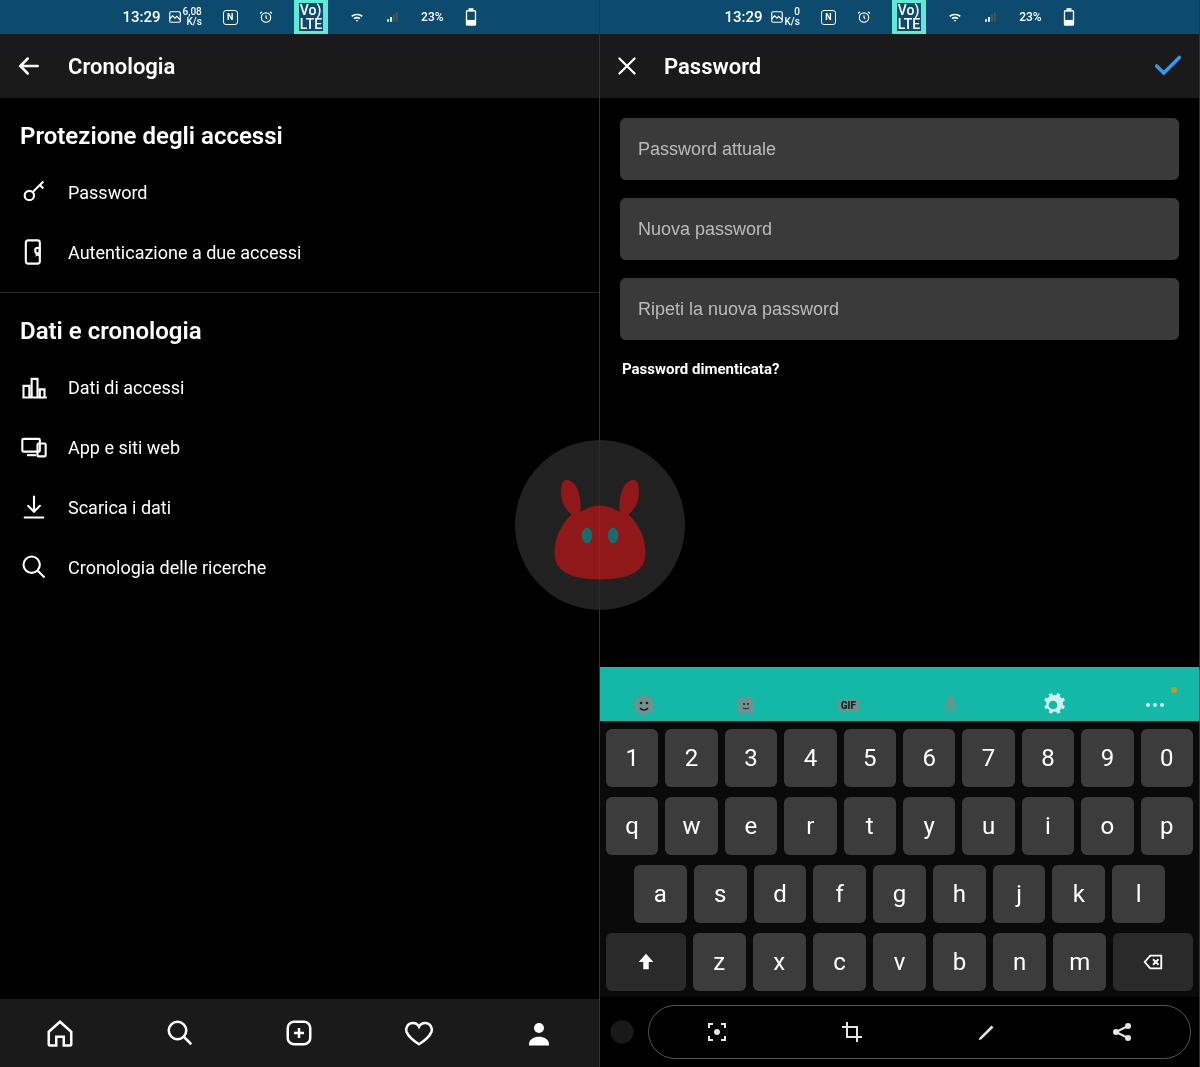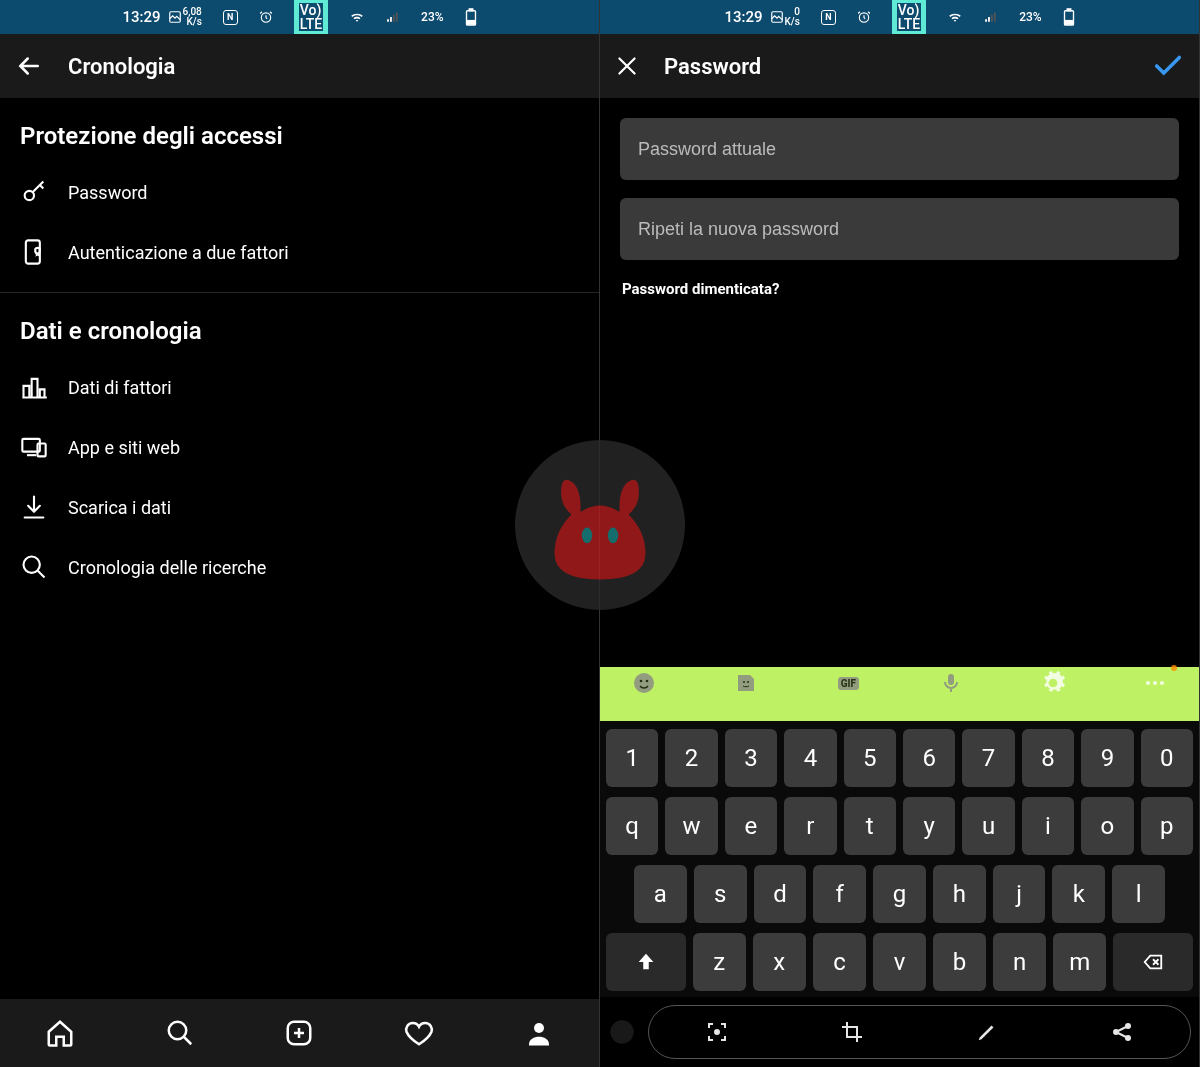--- a/index.html
+++ b/index.html
@@ -82,23 +82,23 @@
     height: 68px;
     background: #1a1a1a;
     display: flex;
     align-items: center;
     justify-content: space-around;
   }
   .nav-btn { width: 34px; height: 34px; display: flex; align-items: center; justify-content: center; }
   
   .kb-toolbar {
     height: 54px;
-    background: #bef264;
-    display: flex;
-    align-items: flex-start;
+    background: #14b8a6;
+    display: flex;
+    align-items: flex-end;
     justify-content: space-around;
     padding: 0 12px;
     gap: 39px;
   }
   .kb-toolbar .tool { width: 32px; height: 32px; display: flex; align-items: center; justify-content: center; opacity: 0.8; position: relative; }
   .gif-badge { background: #888; color: #000; font-size: 10px; font-weight: 800; border-radius: 3px; padding: 1px 3px; }
   .dot-orange { position: absolute; top: -2px; right: -6px; width: 6px; height: 6px; border-radius: 50%; background: #ff8c00; }
   .keyboard {
     background: #0a0a0a;
     padding: 8px 6px 6px;
@@ -245,34 +245,34 @@
     </div>
 
     <div class="list-item">
       <span class="icon">
         <svg width="28" height="28" viewBox="0 0 24 24" fill="none" stroke="#fff" stroke-width="1.8">
             <rect x="5" y="2" width="12" height="20" rx="2"></rect>
             <path d="M15 12l-2 4 2-1 2 1-2-4z" fill="#fff" stroke="none"></path>
             <path d="M13 10c0-2 4-2 4 0 0 3-2 4-2 4s-2-1-2-4z"></path>
           </svg>
       </span>
-      <span>Autenticazione a due fattori</span>
+      <span>Autenticazione a due accessi</span>
     </div>
 
     <div class="divider"></div>
 
     <div class="section-title">Dati e cronologia</div>
 
     <div class="list-item">
       <span class="icon">
         <svg width="28" height="28" viewBox="0 0 24 24" fill="none" stroke="#fff" stroke-width="1.8">
             <path d="M3 21V11h5v10M10 21V5h5v16M17 21v-7h4v7M2 21h21"></path>
           </svg>
       </span>
-      <span>Dati di fattori</span>
+      <span>Dati di accessi</span>
     </div>
 
     <div class="list-item">
       <span class="icon">
         <svg width="28" height="28" viewBox="0 0 24 24" fill="none" stroke="#fff" stroke-width="1.8">
             <rect x="2" y="5" width="15" height="11" rx="1"></rect>
             <path d="M6 19h8"></path>
             <rect x="15" y="9" width="7" height="11" rx="1"></rect>
           </svg>
       </span>
@@ -390,20 +390,21 @@
     <span class="checkmark">
       <svg width="34" height="34" viewBox="0 0 24 24" fill="none" stroke="#3897f0" stroke-width="2.5" stroke-linecap="round">
           <path d="M4 12l5 5L20 6"></path>
         </svg>
     </span>
   </div>
 
   <div class="content">
     <div class="pwform">
       <input class="pwinput" type="password" placeholder="Password attuale" style="">
+      <input class="pwinput" type="password" placeholder="Nuova password" style="">
       <input class="pwinput" type="password" placeholder="Ripeti la nuova password" style="">
       <div class="forgot-link">Password dimenticata?</div>
     </div>
   </div>
 
   <div class="kb-toolbar">
     <span class="tool">
         <svg width="24" height="24" viewBox="0 0 24 24" fill="#888">
           <circle cx="12" cy="12" r="10"></circle>
           <circle cx="9" cy="10" r="1.3" fill="#000"></circle>

